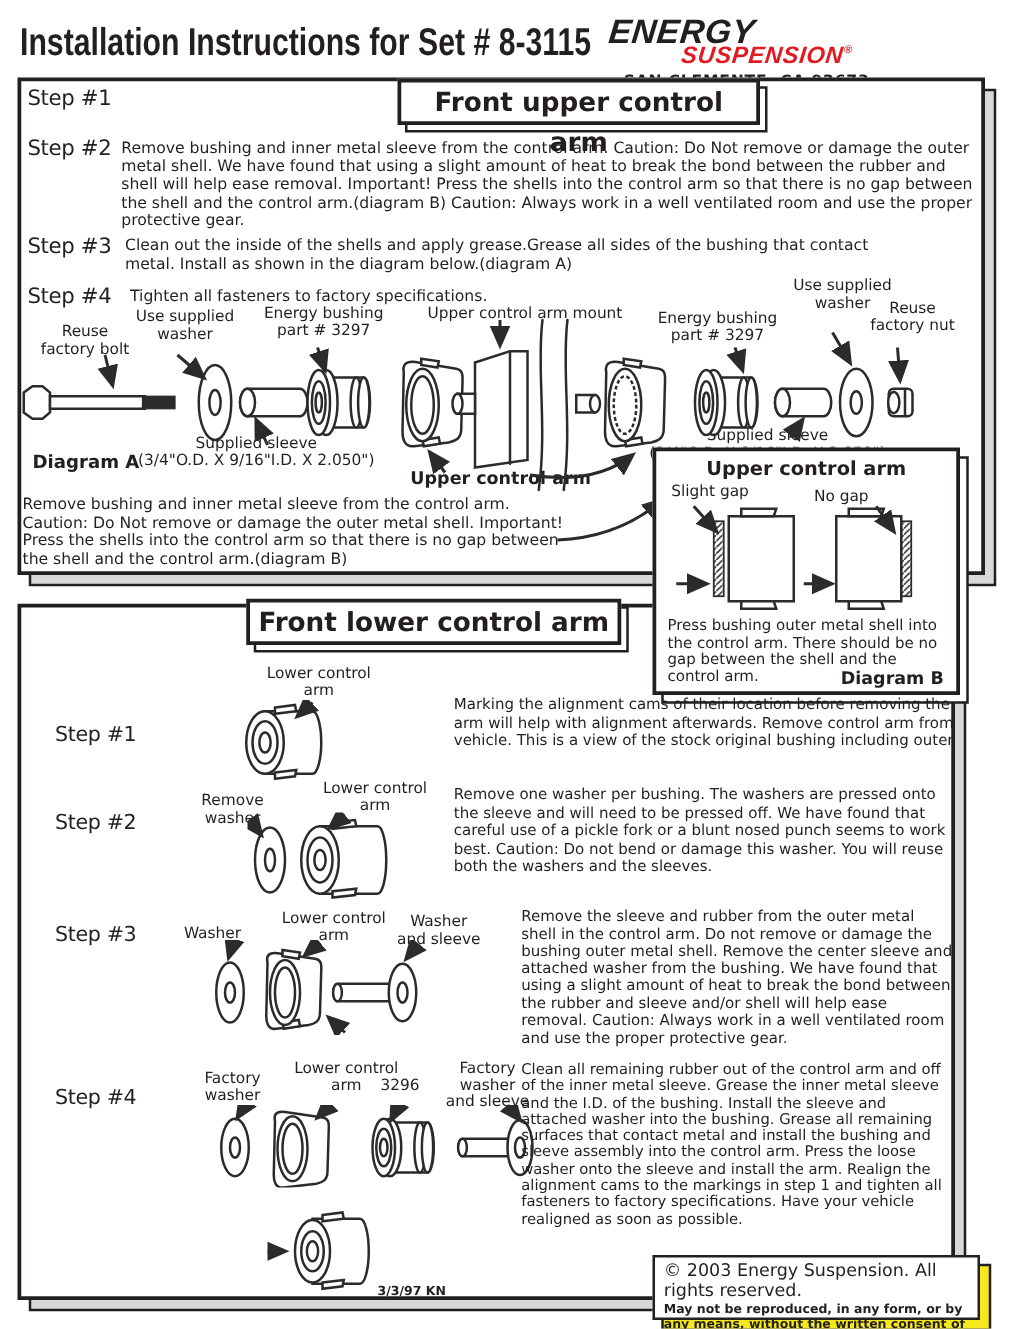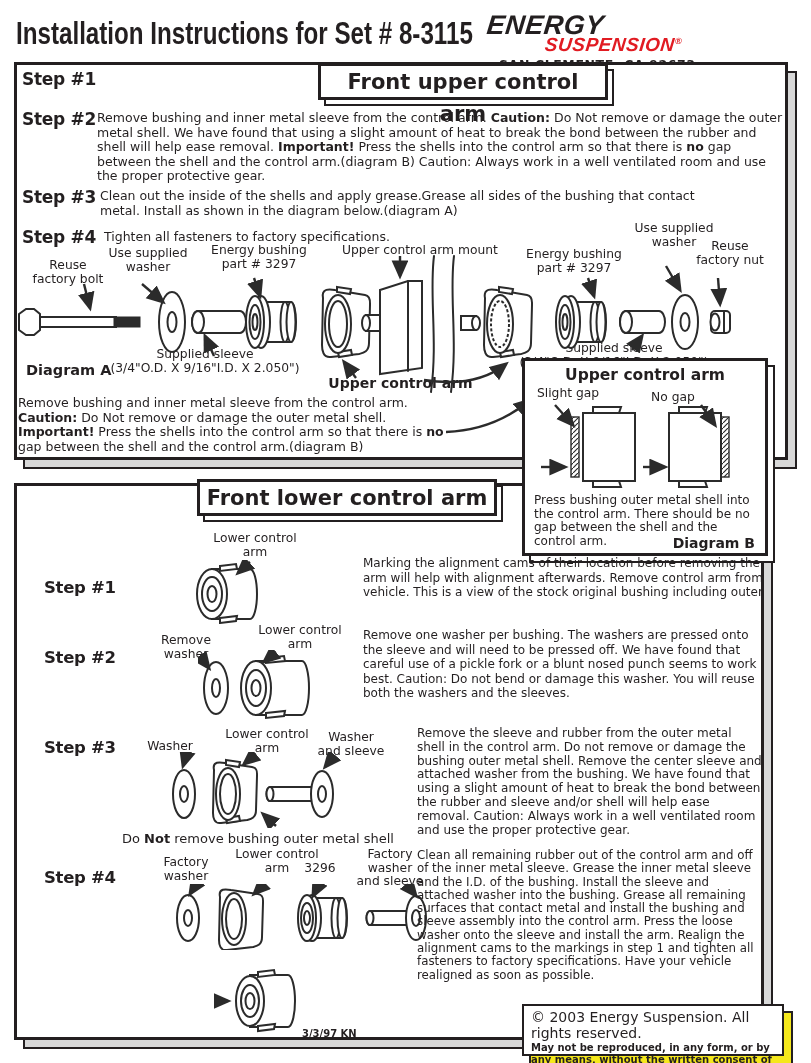--- a/index.html
+++ b/index.html
@@ -4,25 +4,25 @@
 <style>
   *{box-sizing:border-box;margin:0;padding:0}
   html,body{background:#fff}
   .page{position:relative;width:811px;height:1063px;background:#fff;overflow:hidden;
         font-family:"DejaVu Sans",sans-serif;color:#231f20}
   .abs{position:absolute}
   .box{border:3px solid #231f20;background:#fff;
        box-shadow:9px 9px 0 -2px #d8d8d8, 9px 9px 0 0 #231f20}
   .titlebox{border:3px solid #231f20;background:#fff;text-align:center;font-weight:bold;
        box-shadow:6px 6px 0 -2px #ffffff, 6px 6px 0 0 #231f20}
-  .steplabel{font-weight:bold;font-size:17px;letter-spacing:-.3px}
+  .steplabel{font-weight:normal;font-size:17px;letter-spacing:-.3px}
   .bodytext{font-size:12.5px;line-height:14.5px}
   .callout{font-size:12.3px;line-height:13.5px;text-align:center;white-space:pre-line}
   .boldlab{font-weight:bold}
-  .rich span.rb{font-weight:700}
+  .rich span.rb{font-weight:400}
   .h1{font-family:"Liberation Sans","DejaVu Sans",sans-serif;font-weight:bold;font-size:31px;
       transform:scaleX(.78);transform-origin:left center;white-space:nowrap}
   .logo-energy{font-style:italic;font-weight:900;font-size:27px;letter-spacing:.5px;
       font-family:"Liberation Sans",sans-serif;transform:skewX(-6deg)}
   .logo-susp{font-style:italic;font-weight:900;font-size:19px;color:#e11b22;letter-spacing:.5px;
       font-family:"Liberation Sans",sans-serif;transform:skewX(-6deg)}
   .logo-reg{font-size:9px;color:#e11b22;vertical-align:super}
   .logo-addr{font-size:12.5px;font-weight:bold;letter-spacing:.6px}
   .redline{height:3px;background:#e11b22}
   svg .wh{fill:#fff;stroke:#2b2b2b;stroke-width:2}
@@ -279,21 +279,20 @@
     </g>
     <path class="wh" d="M102,35 H150 A3.5,7 0 0 1 150,49 H102 A3.5,7 0 0 1 102,35 Z"></path>
     <ellipse class="wh" cx="102" cy="42" rx="3.5" ry="7"></ellipse>
     <ellipse class="wh" cx="154" cy="42" rx="11" ry="23"></ellipse>
     <ellipse class="wh" cx="154" cy="42" rx="4" ry="8"></ellipse>
     <path class="ar" d="M18,4 L15,14" marker-end="url(#ah6)"></path>
     <path class="ar" d="M88,2 L76,12" marker-end="url(#ah6)"></path>
     <path class="ar" d="M166,4 L157,15" marker-end="url(#ah6)"></path>
     <path class="ar" d="M108,74 L95,62" marker-end="url(#ah6)"></path>
   </svg>
-  <div class="abs callout rich" style="left:112px;top:832px;width:292px;font-size:13px"><span>Do </span><span class="rb">Not</span><span> remove bushing outer metal shell</span></div>
   <div class="abs" style="left:417px;top:727px;width:346px;font-size:12px;line-height:13.8px">Remove the sleeve and rubber from the outer metal shell in the control arm. Do not remove or damage the bushing outer metal shell. Remove the center sleeve and attached washer from the bushing.  We have found that using a  slight amount of heat to break the bond between the rubber and sleeve and/or shell will help ease removal. Caution: Always work in a well ventilated room and use the proper protective gear.</div>
 
   <div class="abs steplabel" style="left:44px;top:868px;font-size:16.5px">Step #4</div>
   <div class="abs callout" style="left:150px;top:856px;width:72px">Factory
 washer</div>
   <div class="abs callout" style="left:222px;top:848px;width:110px">Lower control
 arm</div>
   <div class="abs callout" style="left:296px;top:862px;width:48px">3296</div>
   <div class="abs callout" style="left:348px;top:848px;width:84px">Factory
 washer

